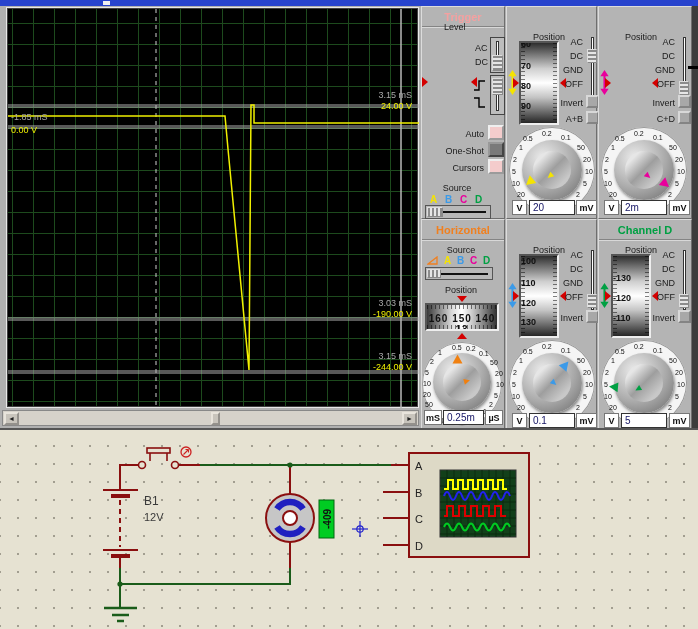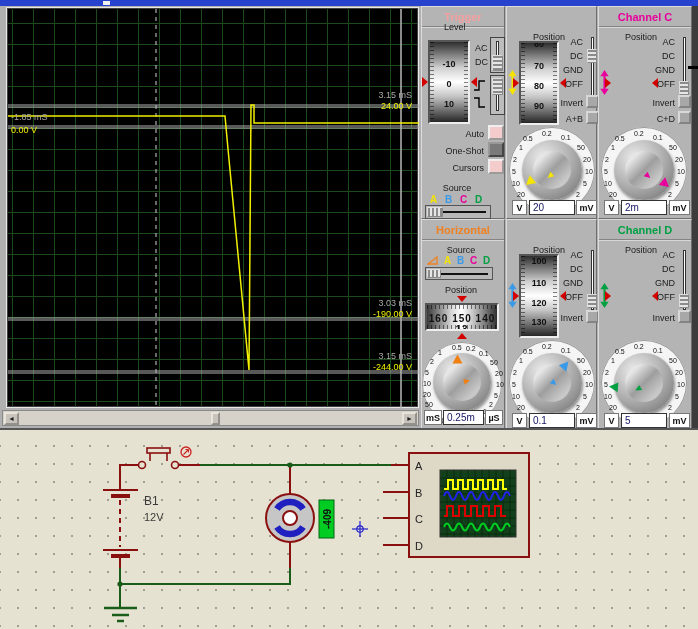--- a/index.html
+++ b/index.html
@@ -30,21 +30,21 @@
   .panel { background:#b4b4b4; border:1px solid; border-color:#dcdcdc #6e6e6e #6e6e6e #dcdcdc; }
   .ptitle { left:0; top:0; right:0; height:21px; text-align:center; font-weight:bold; font-size:11px; padding-top:4px; border-bottom:2px groove #d8d8d8; }
   .lbl { font-size:9px; color:#1a1a1a; white-space:nowrap; }
   .rlbl { text-align:right; }
   
   .wheel { border:2px solid; border-color:#555 #eee #eee #555; overflow:hidden;
     background:linear-gradient(180deg,#2e2e2e,#cfcfcf 32%,#ffffff 50%,#c4c4c4 68%,#262626); }
   .wheel .tl,.wheel .tr { position:absolute; top:0; bottom:0; width:4px;
     background:repeating-linear-gradient(180deg, rgba(0,0,0,.5) 0 1px, transparent 1px 4px); }
   .wheel .tl{left:0}.wheel .tr{right:0}
-  .wv { position:absolute; left:0; width:100%; text-align:center; font:bold 9px "Liberation Sans",sans-serif; color:#101010; }
+  .wv { position:absolute; left:0; width:100%; font:bold 9px "Liberation Sans",sans-serif; color:#101010; }
   
   .hwheel { border:2px solid; border-color:#555 #eee #eee #555; overflow:hidden;
     background:linear-gradient(90deg,#3a3a3a,#d8d8d8 35%,#ffffff 50%,#c8c8c8 65%,#303030); }
   .hwheel .tt,.hwheel .tb { position:absolute; left:0; right:0; height:4px;
     background:repeating-linear-gradient(90deg, rgba(0,0,0,.5) 0 1px, transparent 1px 4px); }
   .hwheel .tt{top:0}.hwheel .tb{bottom:0}
   .hwv { position:absolute; left:0; width:100%; top:8px; text-align:center; font:bold 10px "Liberation Sans",sans-serif; color:#101010; letter-spacing:1px; }
   
   .arR { width:0;height:0;border-top:5px solid transparent;border-bottom:5px solid transparent;border-left:6px solid #d40000; }
   .arL { width:0;height:0;border-top:5px solid transparent;border-bottom:5px solid transparent;border-right:6px solid #d40000; }
@@ -134,27 +134,20 @@
     <div class="abs scrollbar">
       <div class="abs sb-btn" style="left:1px">◄</div>
       <div class="abs sb-thumb"></div>
       <div class="abs sb-btn" style="right:1px">►</div>
     </div>
   </div>
 
   <div class="abs panel" style="left:421px;top:6px;width:84px;height:213px">
     <div class="abs ptitle" style="color:#f4a0a0">Trigger</div>
     <span class="abs lbl" style="left:22px;top:15px">Level</span>
-    <div class="abs wheel" style="left:6px;top:33px;width:42px;height:84px">
-      <div class="tl"></div>
-        <div class="tr"></div>
-      <span class="wv" style="top:17px">-10</span>
-      <span class="wv" style="top:37px">0</span>
-      <span class="wv" style="top:57px">10</span>
-    </div>
     <div class="abs arR" style="left:0;top:70px"></div>
     <div class="abs arL" style="left:49px;top:70px"></div>
     <span class="abs lbl" style="left:53px;top:36px">AC</span>
     <span class="abs lbl" style="left:53px;top:50px">DC</span>
     <div class="abs tog" style="left:68px;top:30px;width:15px;height:36px">
       <div class="slot"></div>
       <div class="abs ribbed" style="left:1px;top:17px;width:11px;height:16px"></div>
     </div>
     <svg class="abs" style="left:50px;top:72px" width="15" height="13">
       <path d="M2 11 H7 V2 H13" stroke="#000" fill="none" stroke-width="1.4"></path>
@@ -228,21 +221,20 @@
         <span class="kl" style="left: 3px; top: 41px;">5</span>
         <span class="kl" style="left: 3px; top: 53px;">10</span>
         <span class="kl" style="left: 8px; top: 64px;">20</span>
       </div>
     <div class="abs utab" style="left:5px;top:193px;width:15px;height:15px">V</div>
     <div class="abs vbox" style="left:22px;top:193px;width:46px;height:15px">20</div>
     <div class="abs utab" style="left:69px;top:193px;width:21px;height:15px">mV</div>
   </div>
 
   <div class="abs panel" style="left:598px;top:6px;width:94px;height:213px">
-    <div class="abs ptitle cC">Channel C</div>
     <span class="abs lbl" style="left:26px;top:25px">Position</span>
     <svg class="abs darr cC" style="left:0;top:62px" viewBox="0 0 10 26">
         <path d="M5 1 L9 7 H6 V19 H9 L5 25 L1 19 H4 V7 H1 Z" fill="currentColor"></path>
       </svg>
     <div class="abs arR" style="left:6px;top:71px"></div>
     <div class="abs arL" style="left:53px;top:71px"></div>
     <span class="abs lbl rlbl" style="left:40px;top:30px;width:36px">AC</span>
     <span class="abs lbl rlbl" style="left:40px;top:44px;width:36px">DC</span>
     <span class="abs lbl rlbl" style="left:40px;top:58px;width:36px">GND</span>
     <span class="abs lbl rlbl" style="left:40px;top:72px;width:36px">OFF</span>
@@ -374,20 +366,27 @@
         <span class="kl" style="left: 8px; top: 64px;">20</span>
       </div>
     <div class="abs utab" style="left:5px;top:193px;width:15px;height:15px">V</div>
     <div class="abs vbox" style="left:22px;top:193px;width:46px;height:15px">0.1</div>
     <div class="abs utab" style="left:69px;top:193px;width:21px;height:15px">mV</div>
   </div>
 
   <div class="abs panel" style="left:598px;top:219px;width:94px;height:210px">
     <div class="abs ptitle cD">Channel D</div>
     <span class="abs lbl" style="left:26px;top:25px">Position</span>
+    <div class="abs wheel" style="left:12px;top:34px;width:40px;height:84px">
+      <div class="tl"></div>
+        <div class="tr"></div>
+      <span class="wv" style="top:17px">-130</span>
+      <span class="wv" style="top:37px">-120</span>
+      <span class="wv" style="top:57px">-110</span>
+    </div>
     <svg class="abs darr cD" style="left:0;top:62px" viewBox="0 0 10 26">
         <path d="M5 1 L9 7 H6 V19 H9 L5 25 L1 19 H4 V7 H1 Z" fill="currentColor"></path>
       </svg>
     <div class="abs arR" style="left:6px;top:71px"></div>
     <div class="abs arL" style="left:53px;top:71px"></div>
     <span class="abs lbl rlbl" style="left:40px;top:30px;width:36px">AC</span>
     <span class="abs lbl rlbl" style="left:40px;top:44px;width:36px">DC</span>
     <span class="abs lbl rlbl" style="left:40px;top:58px;width:36px">GND</span>
     <span class="abs lbl rlbl" style="left:40px;top:72px;width:36px">OFF</span>
     <div class="abs vslider" style="left:79px;top:30px;width:13px;height:60px">

